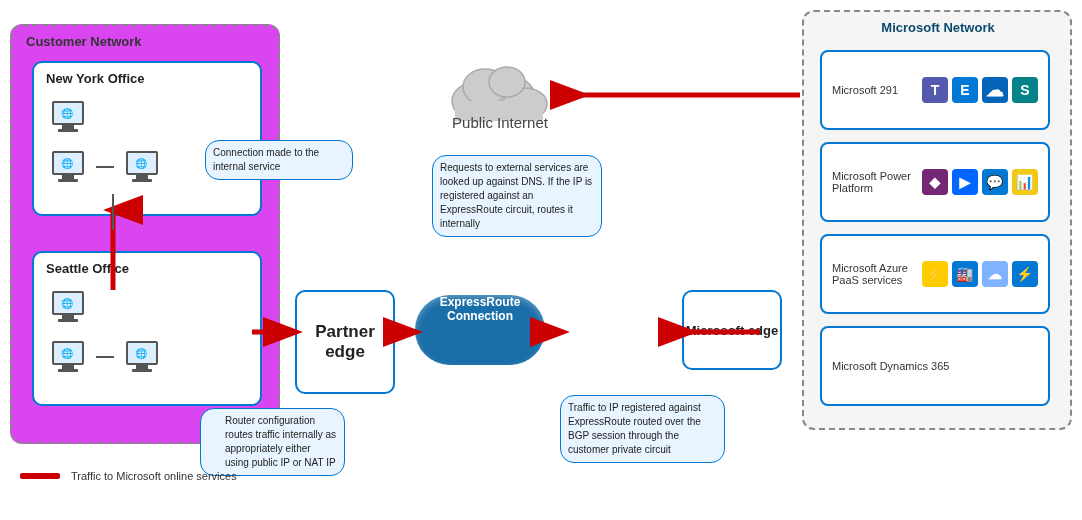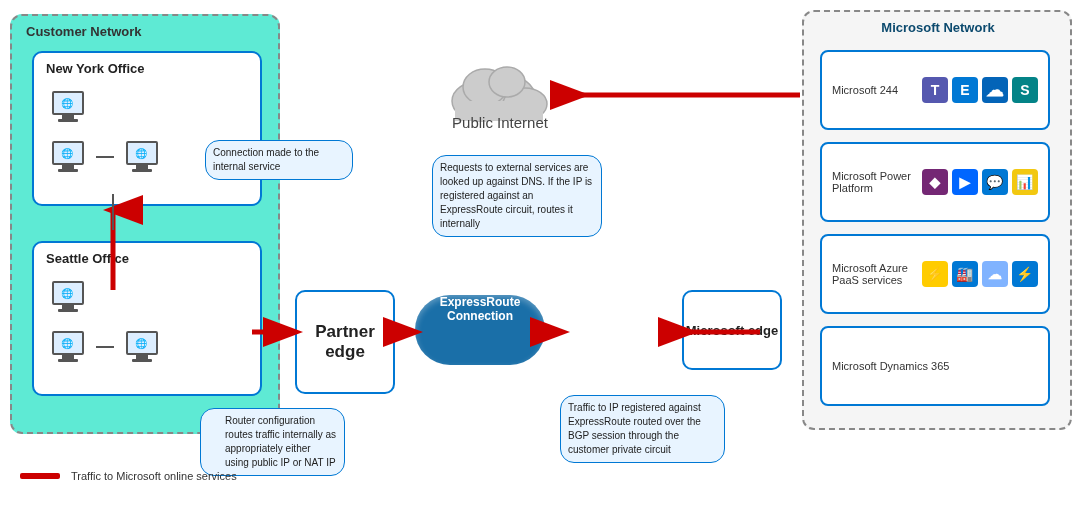--- a/index.html
+++ b/index.html
@@ -17,26 +17,26 @@
       width: 1082px;
       height: 490px;
       position: relative;
       padding: 10px;
     }
 
     
     .customer-network {
       position: absolute;
       left: 10px;
-      top: 14px;
+      top: 24px;
       width: 270px;
       height: 420px;
       border: 2px dashed #888;
       border-radius: 12px;
-      background: #5eead4;
+      background: #d946ef;
     }
     .customer-network-label {
       position: absolute;
       top: 8px;
       left: 14px;
       font-size: 13px;
       font-weight: 600;
       color: #333;
     }
 
@@ -386,21 +386,21 @@
   </div>
 
   <div class="callout" style="left:560px; top:395px; width:165px;">
     <span>Traffic to IP registered against ExpressRoute routed over the BGP session through the customer private circuit</span>
   </div>
 
   <div class="microsoft-network">
     <span class="microsoft-network-label">Microsoft Network</span>
 
     <div class="ms-service-box" style="top:38px;">
-      <span class="ms-service-label">Microsoft 244</span>
+      <span class="ms-service-label">Microsoft 291</span>
       <div class="ms-icons">
         <div class="service-icon" style="background:#5558af; color:white;">T</div>
         <div class="service-icon" style="background:#0078d4; color:white;">E</div>
         <div class="service-icon" style="background:#0364b8; color:white; font-size:18px;">☁</div>
         <div class="service-icon" style="background:#038387; color:white;">S</div>
       </div>
     </div>
 
     <div class="ms-service-box" style="top:130px;">
       <span class="ms-service-label">Microsoft Power Platform</span>

